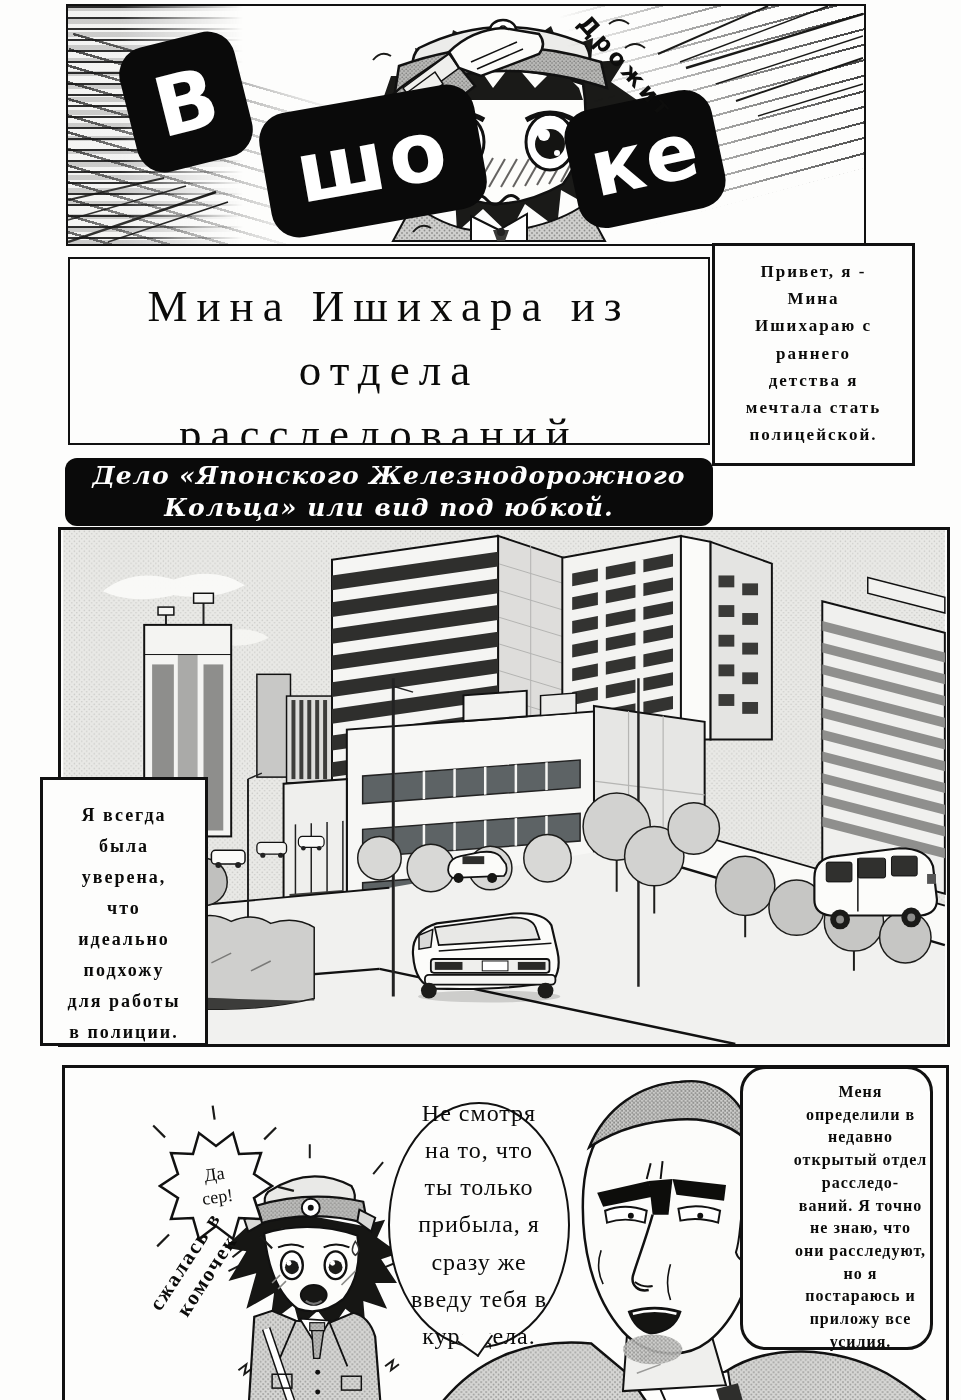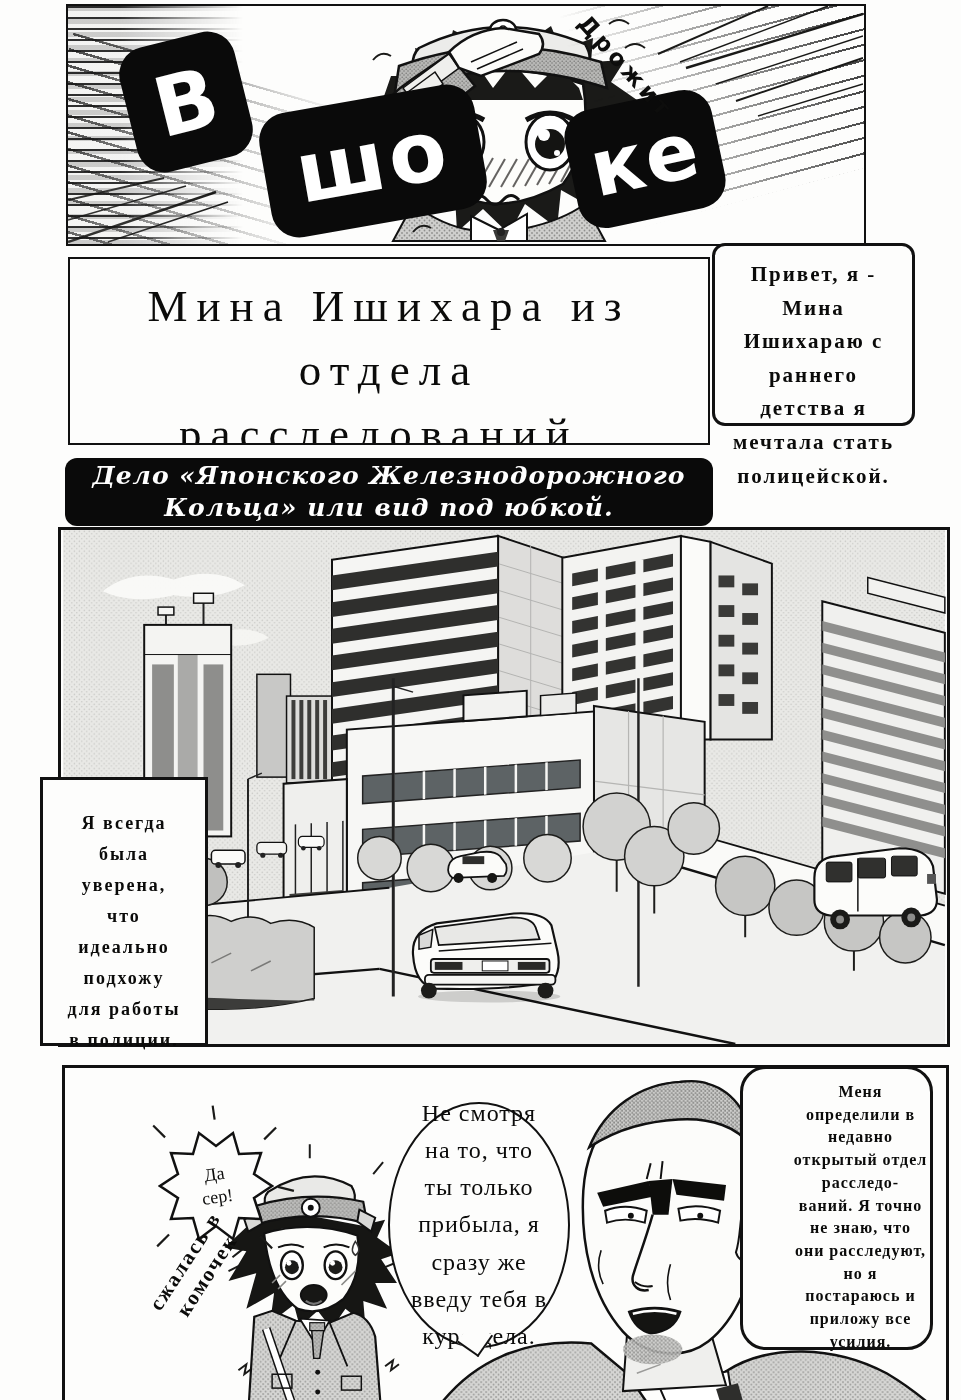--- a/index.html
+++ b/index.html
@@ -25,22 +25,22 @@
   .sfx-tile{position:absolute;background:#0a0a0a;border-radius:28px;display:flex;align-items:center;justify-content:center;
     color:#fff;font-family:"DejaVu Sans","Liberation Sans",sans-serif;font-weight:800;z-index:4;}
   #tile1{left:59px;top:32px;width:118px;height:128px;transform:rotate(-14deg);font-size:82px;}
   #tile2{left:196px;top:92px;width:218px;height:126px;transform:rotate(-10deg);font-size:84px;letter-spacing:4px;}
   #tile3{left:502px;top:93px;width:150px;height:120px;transform:rotate(-12deg);font-size:78px;letter-spacing:2px;}
   .tremble{position:absolute;left:524px;top:4px;transform:rotate(48deg);transform-origin:0 0;
     font-family:"DejaVu Sans","Liberation Sans",sans-serif;font-weight:700;font-size:23px;letter-spacing:4px;z-index:4;color:#0d0d0c;}
   
   .nbox{position:absolute;background:#fdfdfc;border:3px solid #111;box-sizing:border-box;z-index:6;
     text-align:center;font-weight:700;white-space:pre-line;}
-  #box-intro{left:712px;top:243px;width:203px;height:183px;font-size:21px;line-height:1.6;letter-spacing:2px;padding-top:12px;border-radius:13px;}
-  #box-confidence{left:40px;top:777px;width:168px;height:269px;font-size:18px;line-height:1.72;letter-spacing:2px;padding-top:28px;}
+  #box-intro{left:712px;top:243px;width:203px;height:223px;font-size:17px;line-height:1.6;letter-spacing:2px;padding-top:12px;}
+  #box-confidence{left:40px;top:777px;width:168px;height:269px;font-size:18px;line-height:1.72;letter-spacing:2px;padding-top:20px;}
   #box-assignment{left:740px;top:1066px;width:193px;height:284px;border-radius:26px;font-size:16px;line-height:1.42;letter-spacing:1px;padding-top:12px;padding-left:48px;}
   
   #panel2{left:68px;top:257px;width:642px;height:188px;border-width:2.5px;}
   .title{position:absolute;left:0;right:0;top:16px;text-align:center;font-size:45px;letter-spacing:9px;
     line-height:1.42;white-space:pre-line;font-weight:400;}
   
   .banner{position:absolute;left:65px;top:458px;width:648px;height:68px;background:#0a0a0a;border-radius:12px;z-index:6;
     display:flex;align-items:center;justify-content:center;}
   .banner-text{color:#fff;font-style:italic;font-weight:700;font-size:25px;line-height:1.3;text-align:center;
     white-space:pre-line;letter-spacing:1px;font-family:"DejaVu Serif",serif;}

